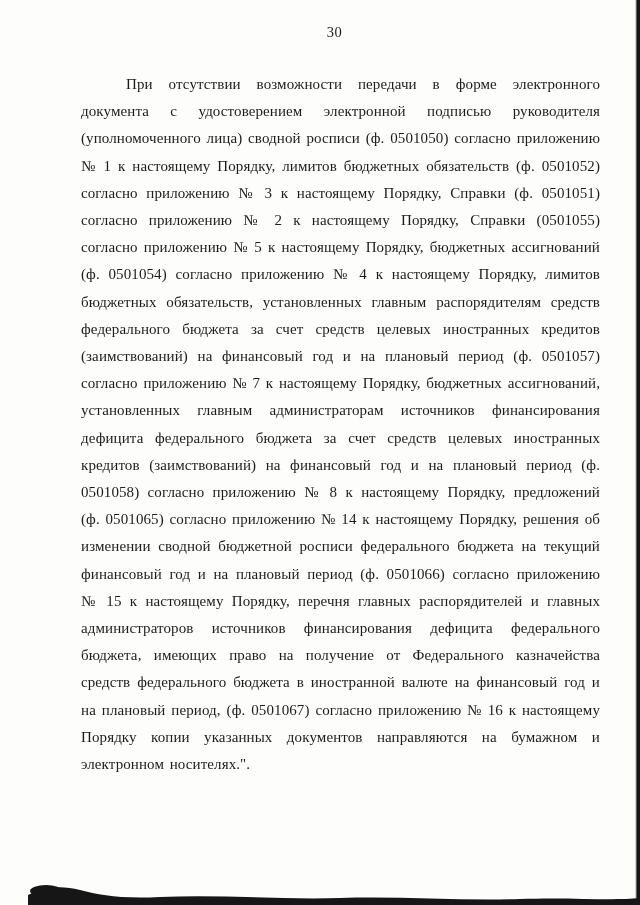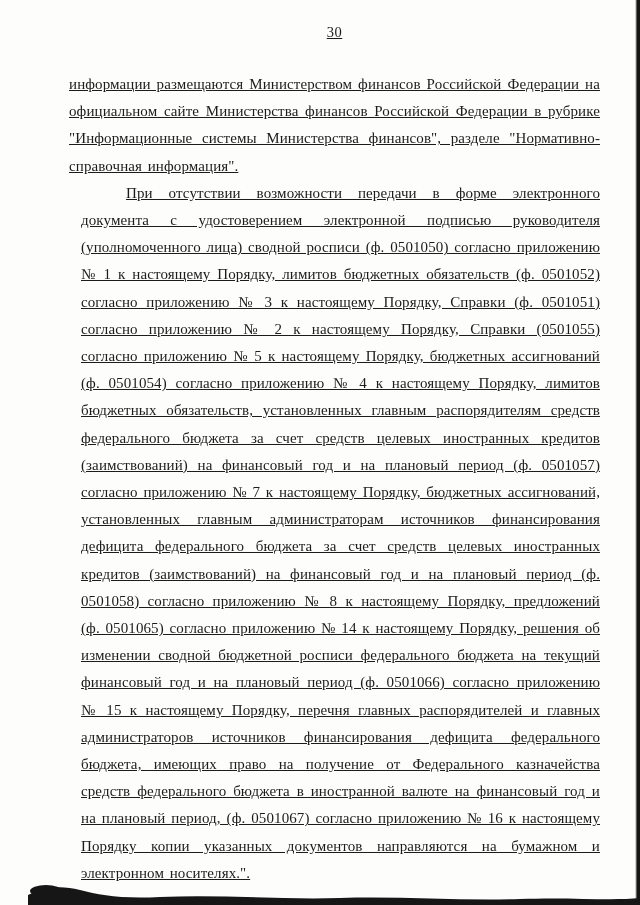--- a/index.html
+++ b/index.html
@@ -16,21 +16,20 @@
     color: #1c1c1c;
   }
   .page {
     position: absolute;
     top: 0;
     left: 0;
     width: 640px;
     height: 905px;
     box-sizing: border-box;
     padding: 24px 40px 0 69px;
-    text-decoration: underline;
   }
   .page-number {
     text-align: center;
     font-size: 14.5px;
     letter-spacing: 0.5px;
     margin-bottom: 30px;
   }
   .para {
     margin: 0;
     font-size: 15px;
@@ -61,21 +60,20 @@
     height: 28px;
     pointer-events: none;
   }
 </style>
 </head>
 <body>
 
 <div class="page">
   <div class="page-number">30</div>
 
-  <p class="para">информации размещаются Министерством финансов Российской Федерации на официальном сайте Министерства финансов Российской Федерации в рубрике "Информационные системы Министерства финансов", разделе "Нормативно-справочная информация".</p>
 
   <p class="para indented">При отсутствии возможности передачи в форме электронного документа с удостоверением электронной подписью руководителя (уполномоченного лица) сводной росписи (ф. 0501050) согласно приложению № 1 к настоящему Порядку, лимитов бюджетных обязательств (ф. 0501052) согласно приложению № 3 к настоящему Порядку, Справки (ф. 0501051) согласно приложению № 2 к настоящему Порядку, Справки (0501055) согласно приложению № 5 к настоящему Порядку, бюджетных ассигнований (ф. 0501054) согласно приложению № 4 к настоящему Порядку, лимитов бюджетных обязательств, установленных главным распорядителям средств федерального бюджета за счет средств целевых иностранных кредитов (заимствований) на финансовый год и на плановый период (ф. 0501057) согласно приложению № 7 к настоящему Порядку, бюджетных ассигнований, установленных главным администраторам источников финансирования дефицита федерального бюджета за счет средств целевых иностранных кредитов (заимствований) на финансовый год и на плановый период (ф. 0501058) согласно приложению № 8 к настоящему Порядку, предложений (ф. 0501065) согласно приложению № 14 к настоящему Порядку, решения об изменении сводной бюджетной росписи федерального бюджета на текущий финансовый год и на плановый период (ф. 0501066) согласно приложению № 15 к настоящему Порядку, перечня главных распорядителей и главных администраторов источников финансирования дефицита федерального бюджета, имеющих право на получение от Федерального казначейства средств федерального бюджета в иностранной валюте на финансовый год и на плановый период, (ф. 0501067) согласно приложению № 16 к настоящему Порядку копии указанных документов направляются на бумажном и электронном носителях.".</p>
 </div>
 
 <div class="artifact-right"></div>
 
 <svg class="artifact-bottom" viewBox="0 0 640 28" xmlns="http://www.w3.org/2000/svg">
   <path d="M28 18 C 45 10, 60 8, 80 13 C 100 18, 120 22, 160 20 C 220 17, 280 23, 340 21 C 400 19, 460 24, 520 22 C 570 20, 610 24, 640 21 L 640 28 L 28 28 Z" fill="#161616"></path>
   <ellipse cx="46" cy="14" rx="16" ry="6" fill="#161616"></ellipse>
 </svg>

